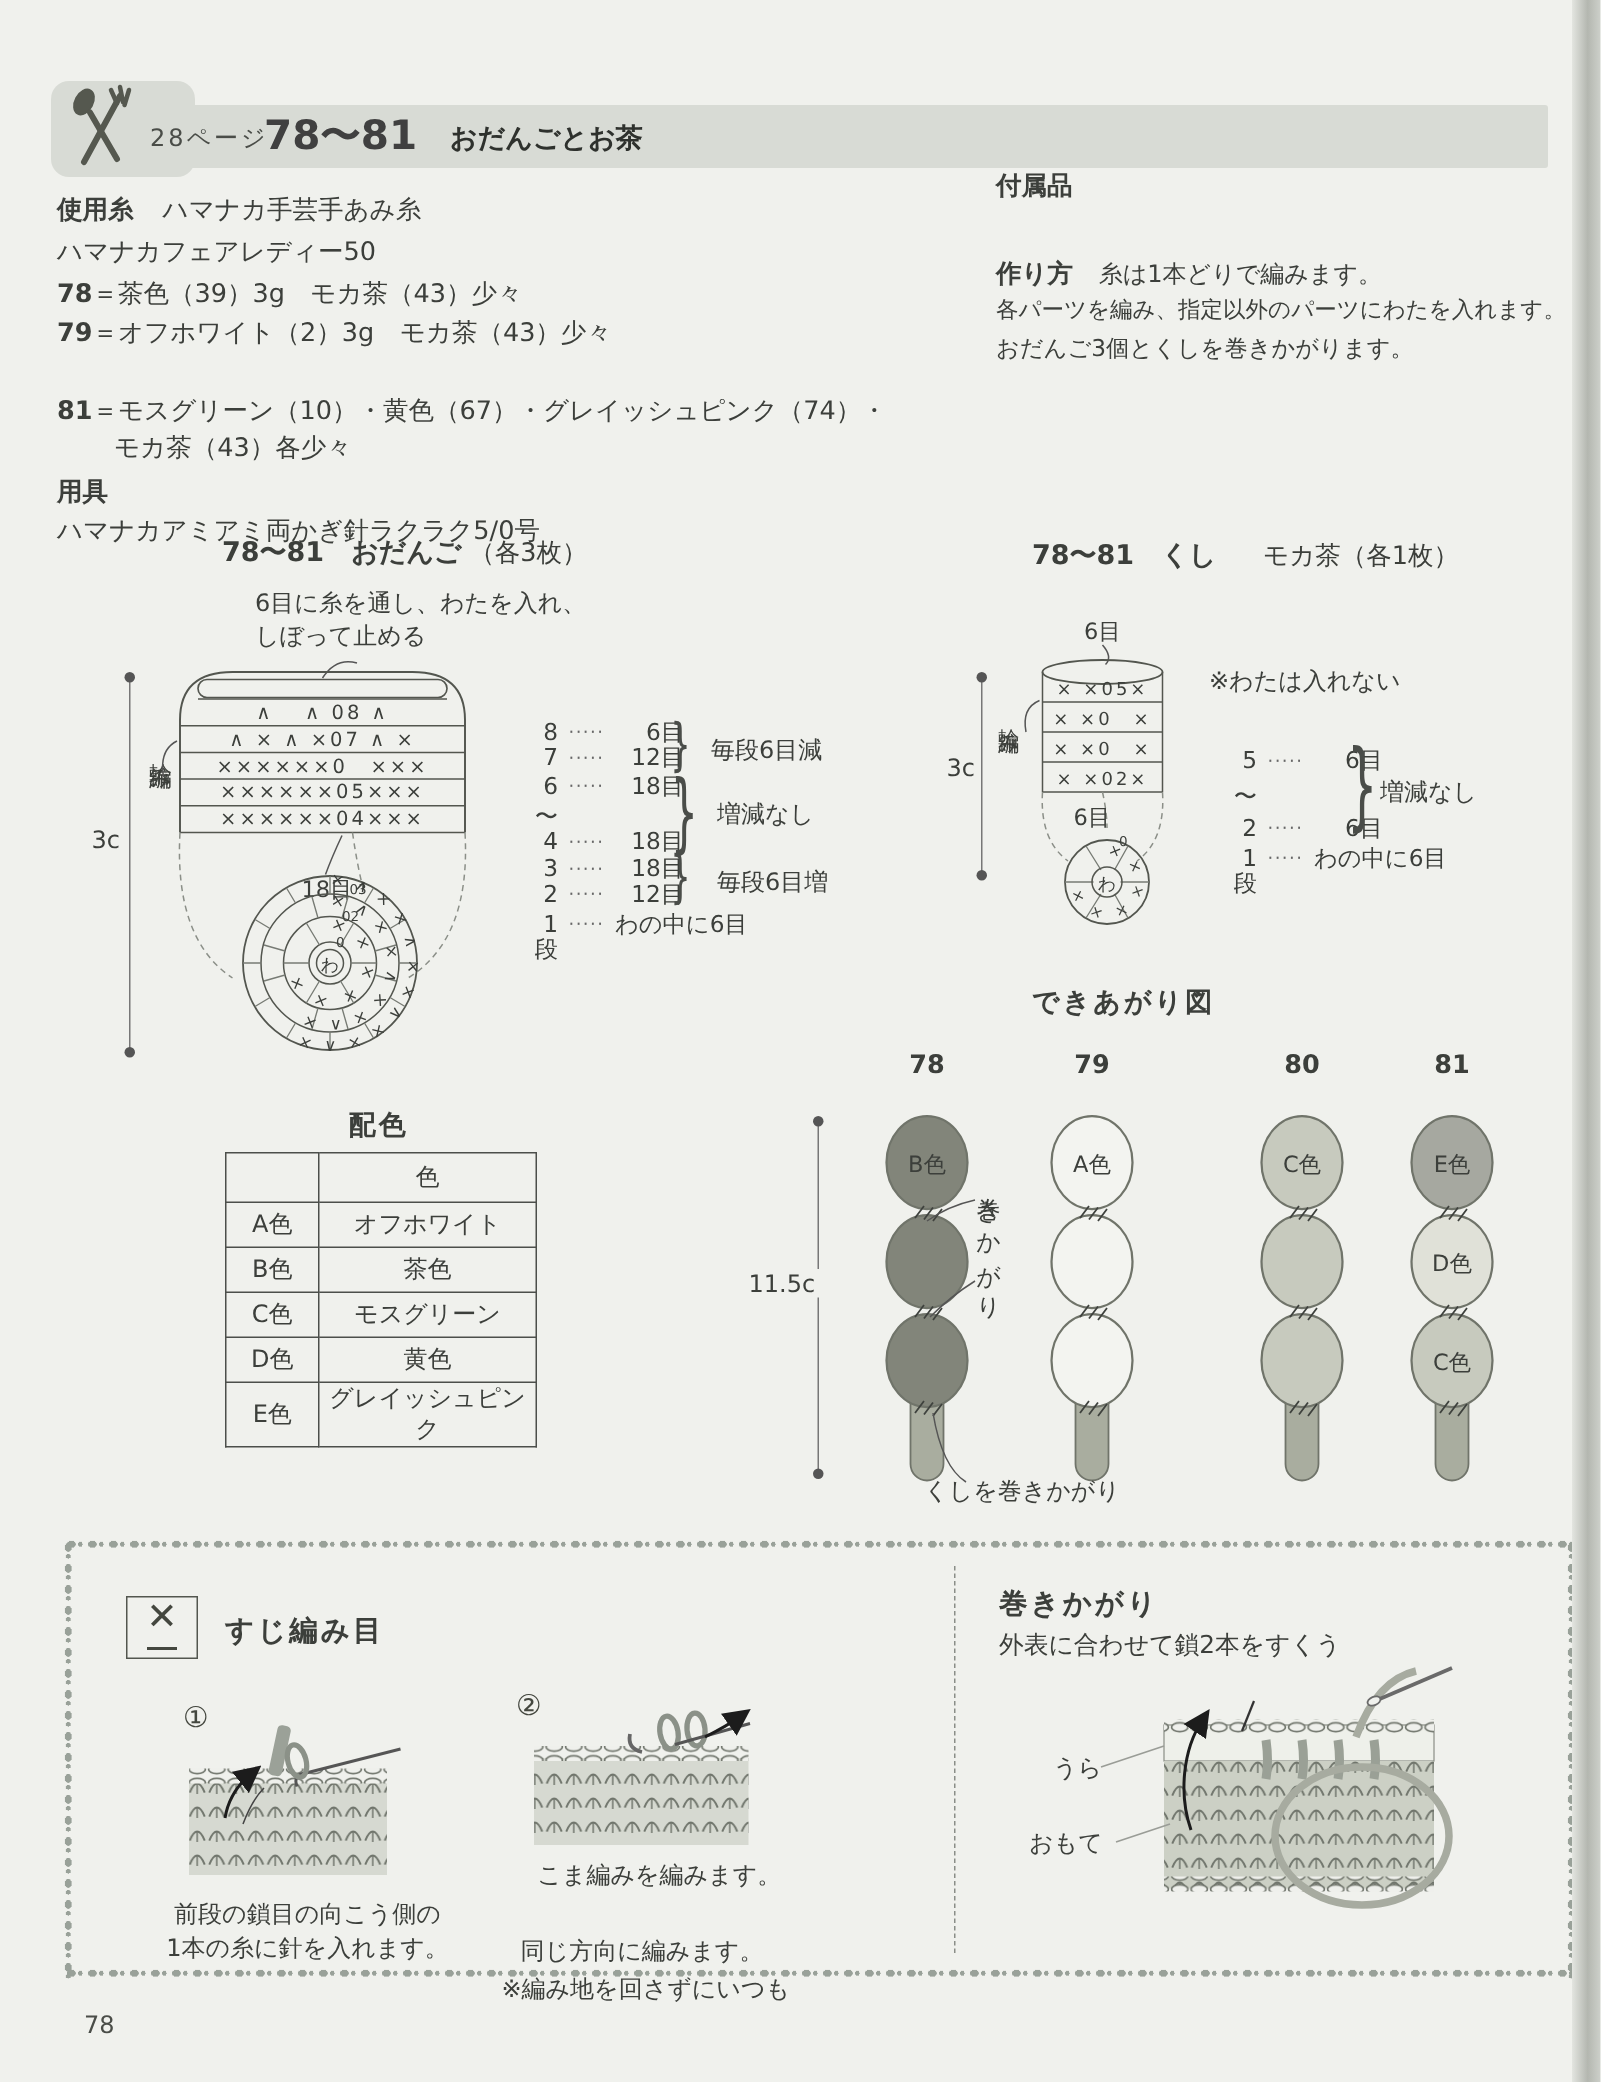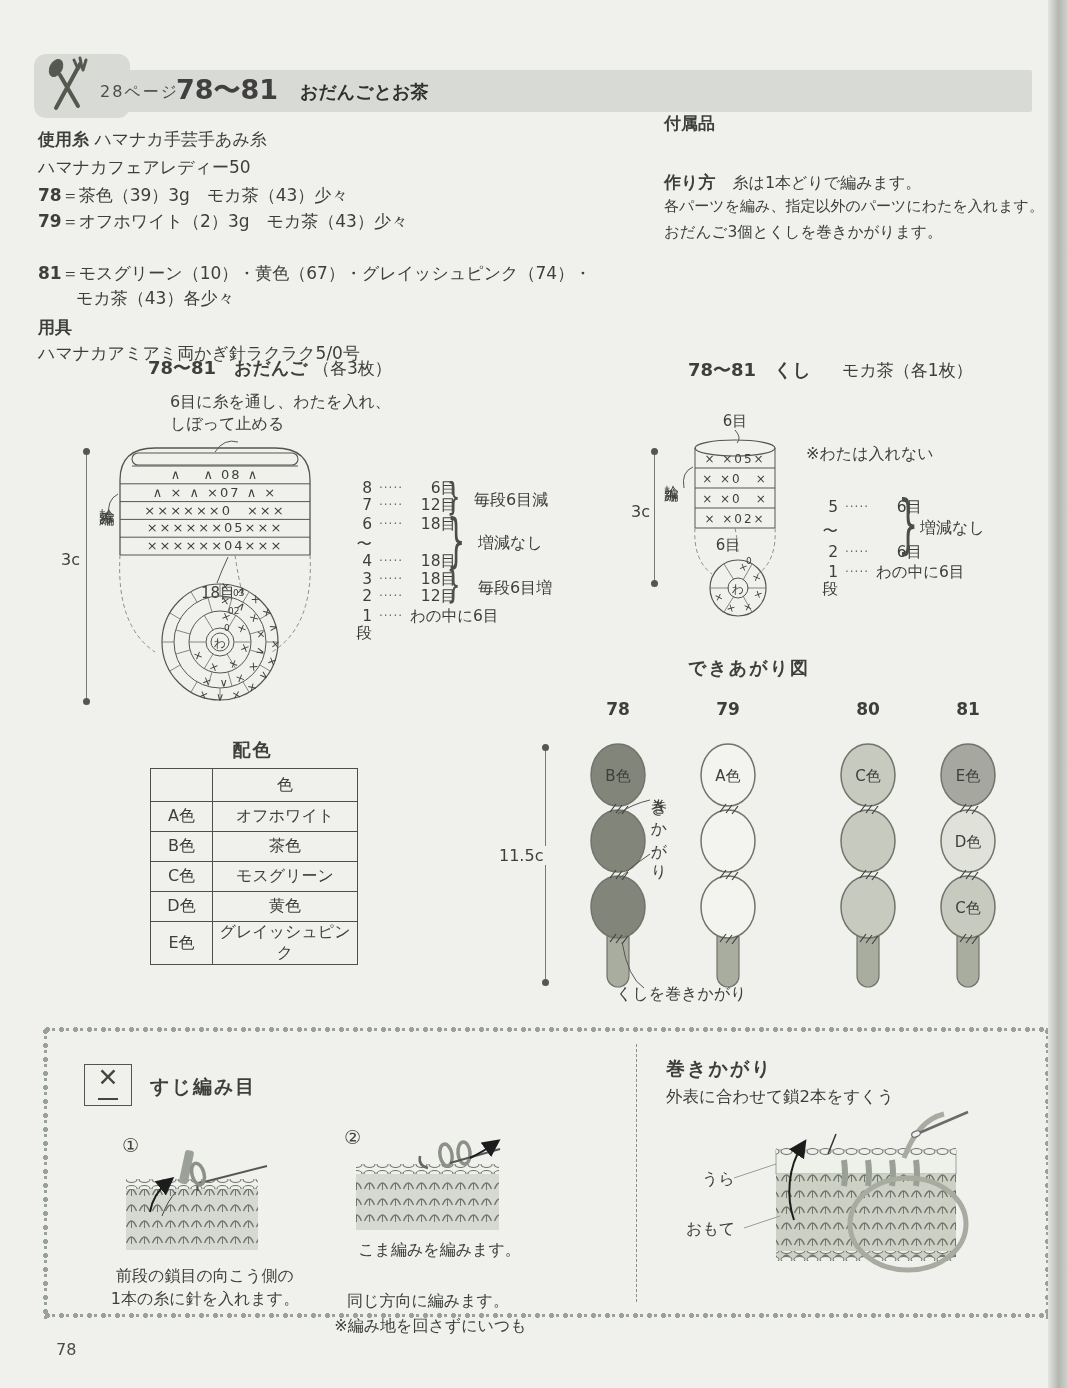--- a/index.html
+++ b/index.html
@@ -62,21 +62,21 @@
       <line x1="38" y1="6" x2="14" y2="50" stroke-width="4" stroke-linecap="round"></line>
       <path d="M32,2 l4,9 M38,0 l2,10 M44,2 l-3,10" fill="none" stroke-width="3" stroke-linecap="round"></path>
     </g>
   </svg>
   <div class="abs fs16" style="left:100px;top:82px;letter-spacing:2px;color:#4a4d48;">28ページ</div>
   <div class="abs b fs27" style="left:176px;top:72px;color:#404040;text-align:right;">78〜81</div>
   <div class="abs b fs18" style="left:300px;top:80px;color:#2e312d;">おだんごとお茶</div>
 
   <div class="abs fs17" style="left:38px;top:128px;">
     <span class="b">使用糸</span>
-    <span style="font-family:Liberation Mono, monospace;">ハマナカ手芸手あみ糸</span>
+    <span style="margin-left:14px;font-family:Liberation Mono, monospace;">ハマナカ手芸手あみ糸</span>
   </div>
   <div class="abs fs17" style="left:38px;top:156px;">ハマナカフェアレディー50</div>
   <div class="abs fs17" style="left:38px;top:184px;"><span class="b">78</span><span>＝茶色（39）3g　モカ茶（43）少々</span></div>
   <div class="abs fs17" style="left:38px;top:210px;"><span class="b">79</span><span>＝オフホワイト（2）3g　モカ茶（43）少々</span></div>
   <div class="abs fs17" style="left:38px;top:262px;"><span class="b">81</span><span>＝モスグリーン（10）・黄色（67）・グレイッシュピンク（74）・</span></div>
   <div class="abs fs17" style="left:76px;top:287px;">モカ茶（43）各少々</div>
   <div class="abs b fs17" style="left:38px;top:316px;">用具</div>
   <div class="abs fs17" style="left:38px;top:342px;">ハマナカアミアミ両かぎ針ラクラク5/0号</div>
 
   <div class="abs b fs17" style="left:664px;top:112px;">付属品</div>

